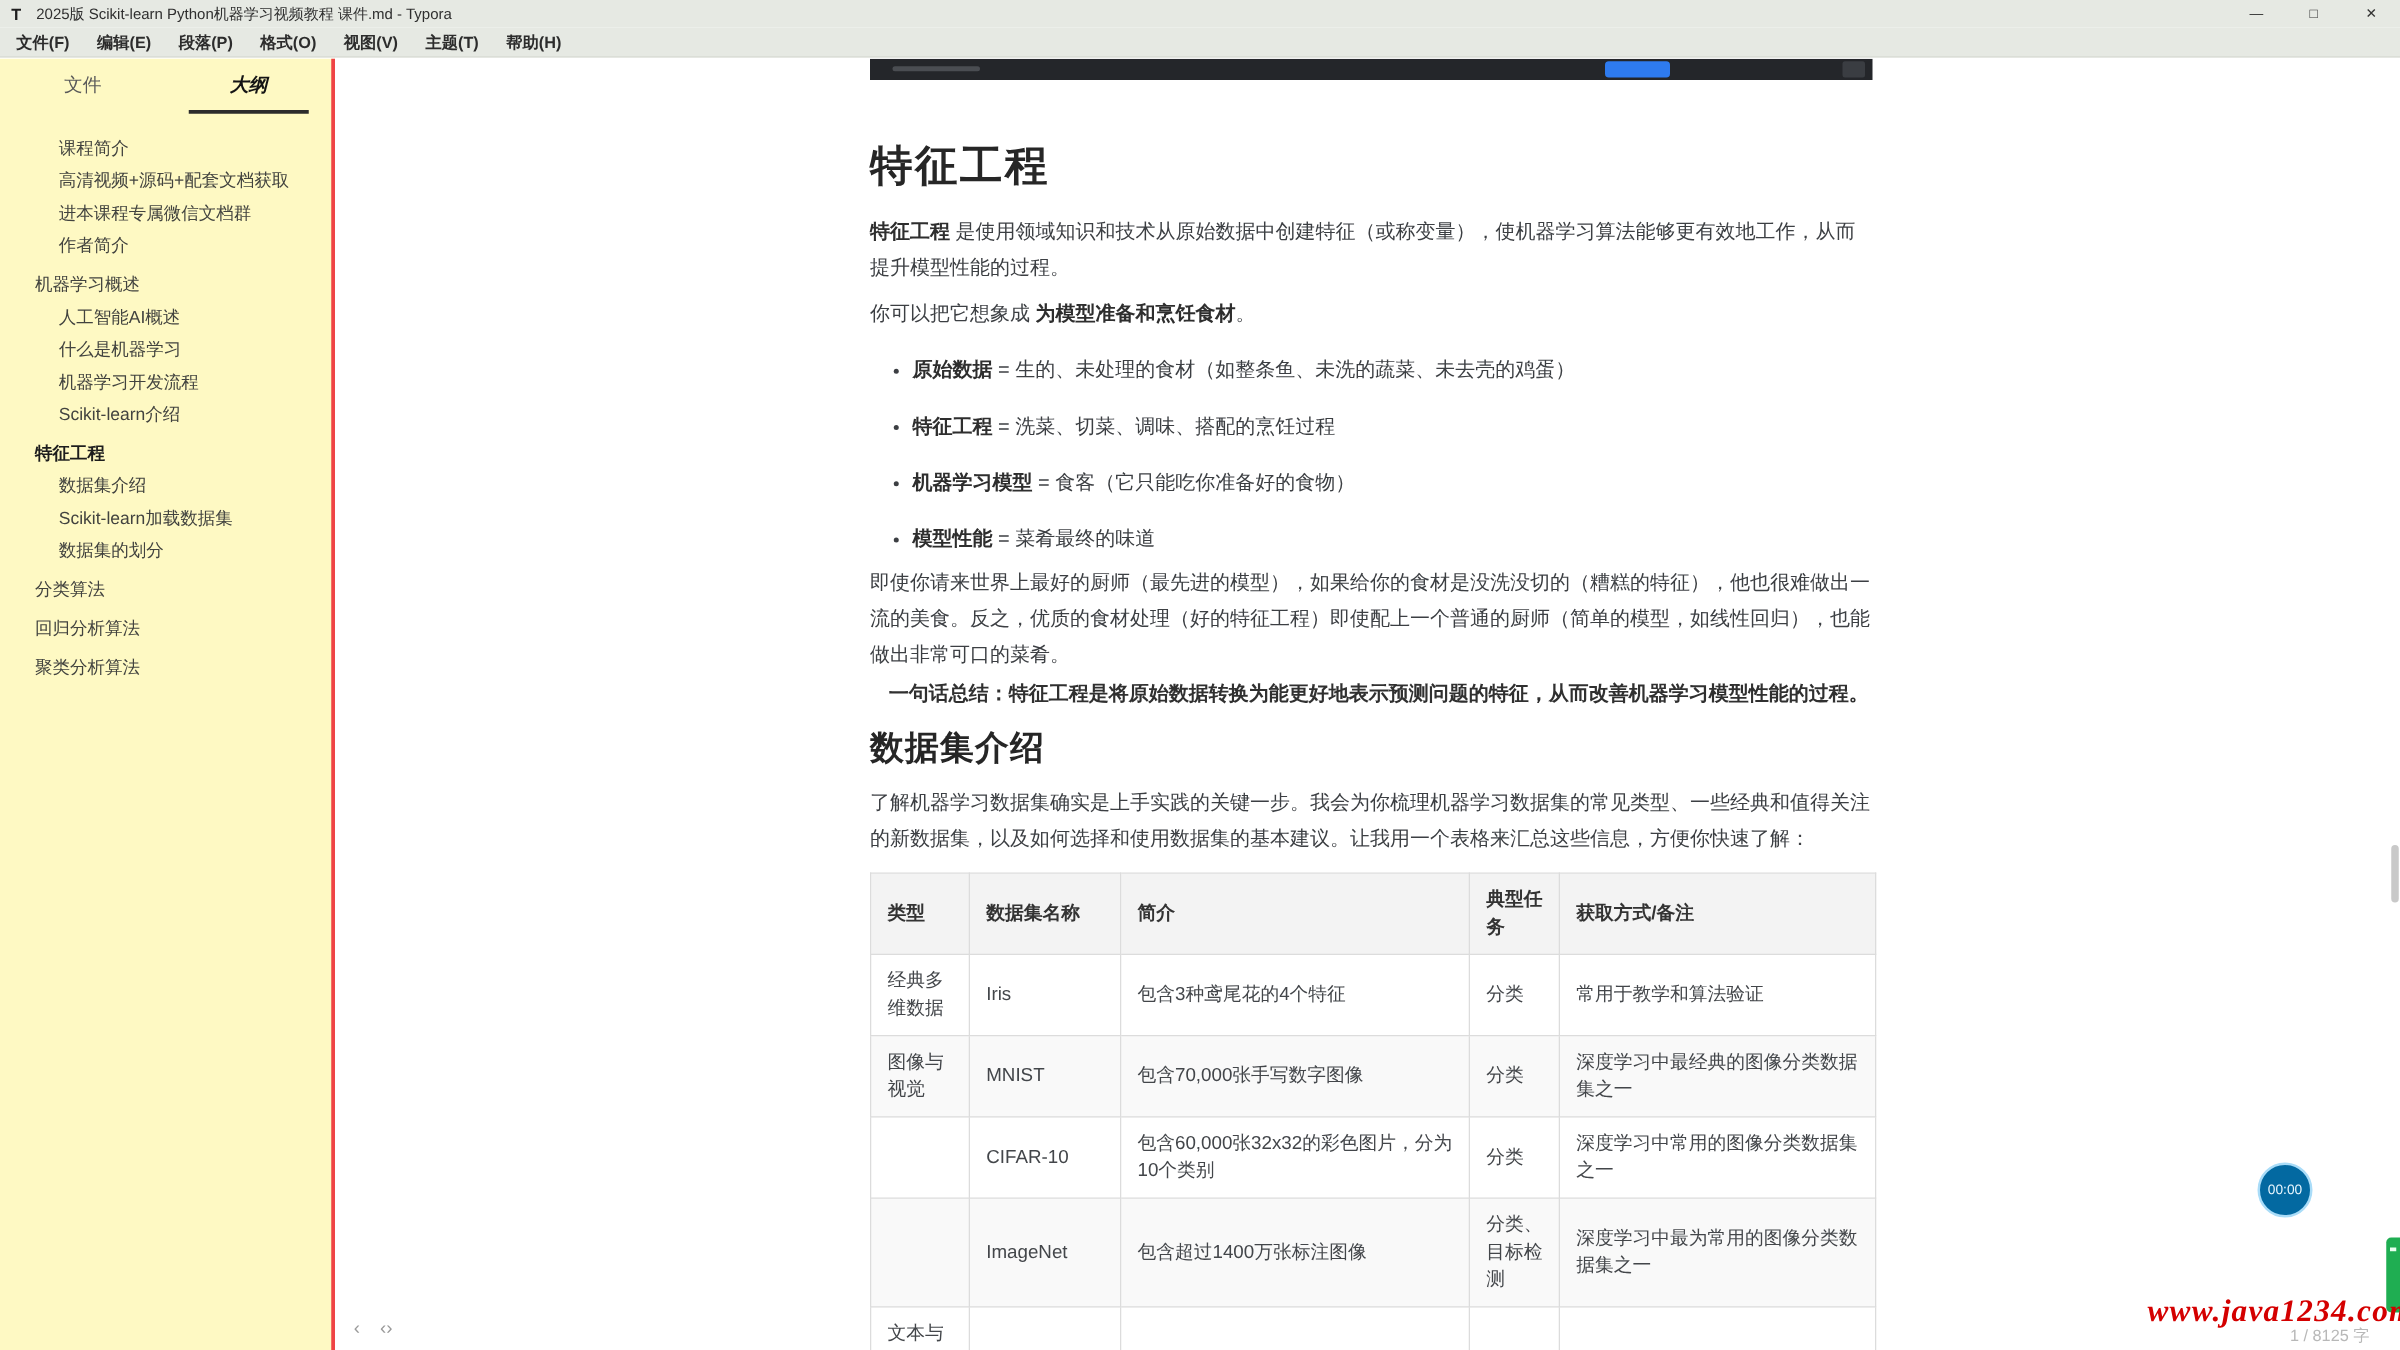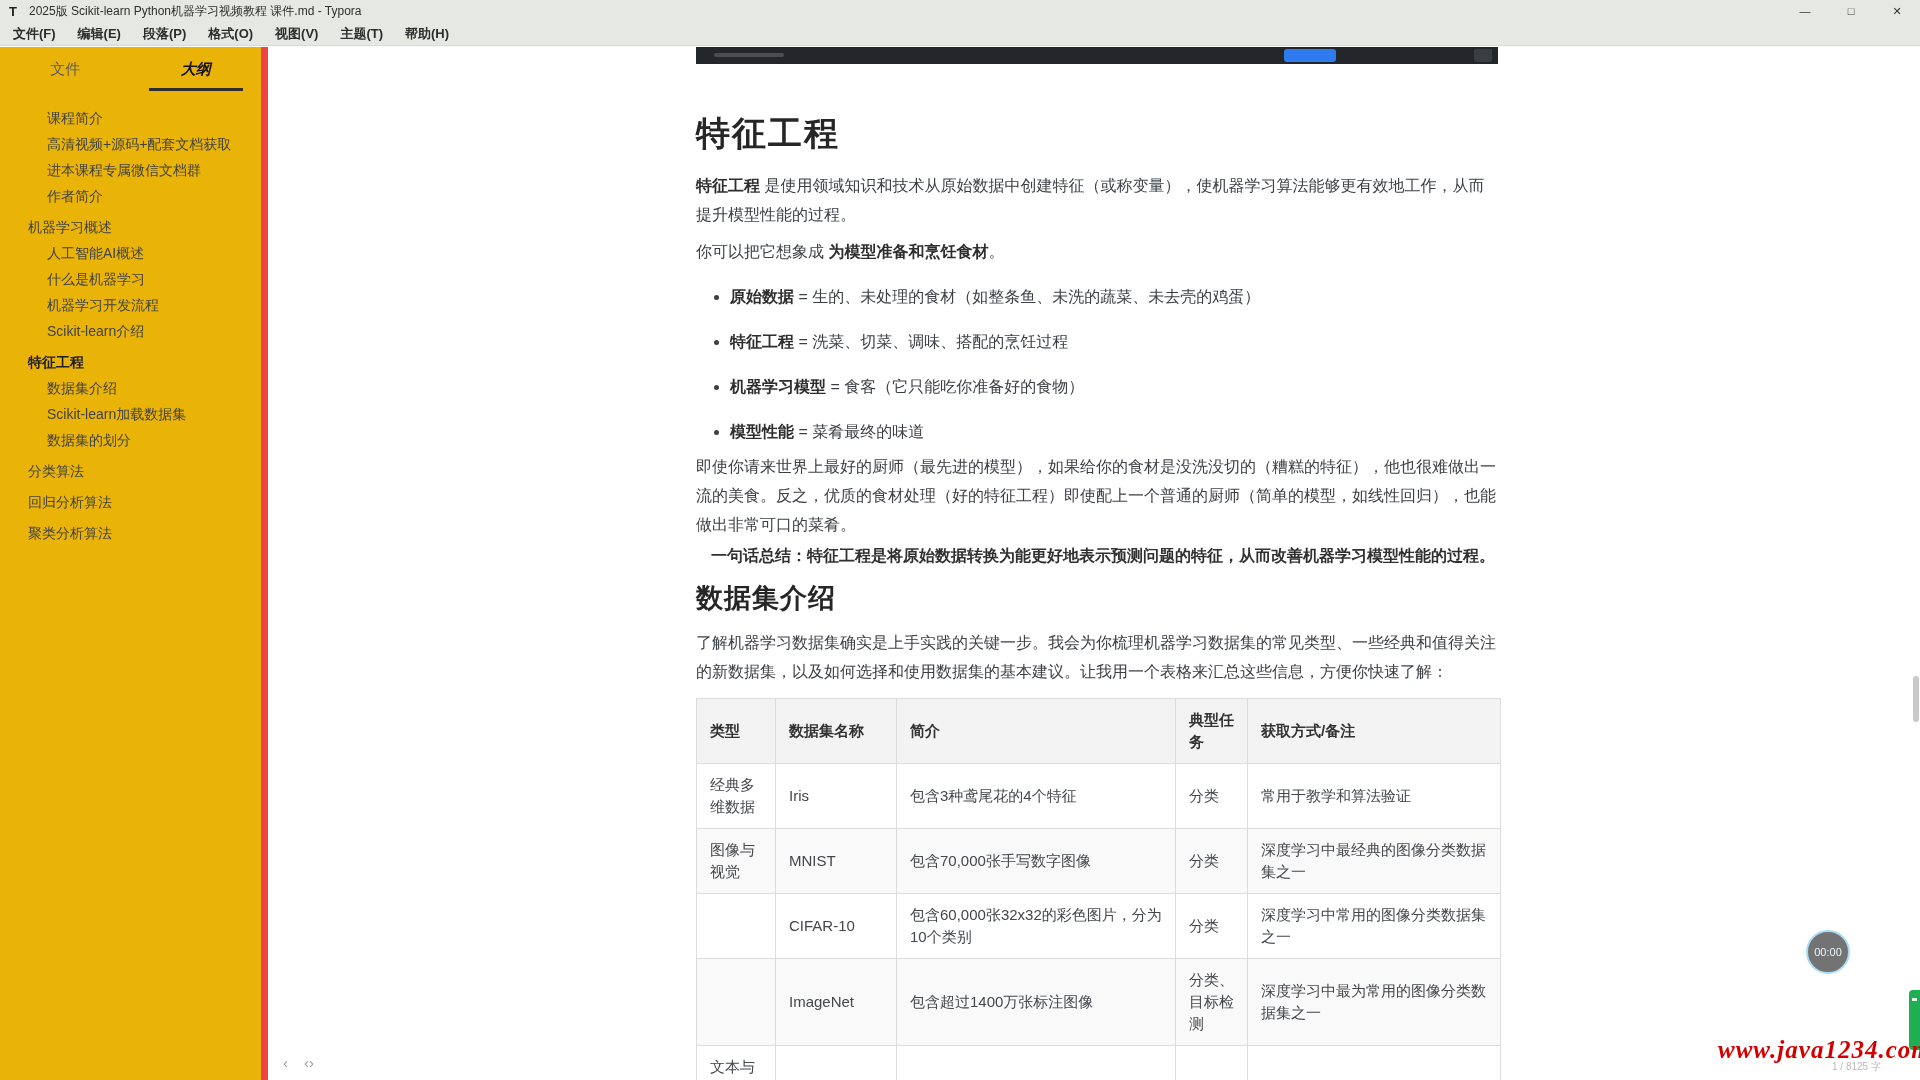--- a/index.html
+++ b/index.html
@@ -16,21 +16,21 @@
   .win-title { white-space:nowrap; }
   .win-controls { position:absolute; right:0; top:0; height:22px; display:flex; }
   .win-btn { width:46px; height:22px; text-align:center; line-height:22px; font-size:11px; color:#333; }
   
   .menubar { position:absolute; left:0; top:22px; width:1920px; height:24px;
     background:#e6e9e3; border-bottom:1px solid #d7dad3; display:flex; align-items:center;
     font-size:13px; color:#2c2c2c; padding-left:2px; }
   .menu-item { padding:0 11px;font-weight:bold; }
   
   .sidebar { position:absolute; left:0; top:47px; width:268px; height:1033px;
-    background:#eab308; border-right:7px solid #ef4444; }
+    background:#fef9c3; border-right:3px solid #ef4444; }
   .side-tabs { display:flex; height:44px; align-items:center; }
   .side-tab { flex:1; text-align:center; font-size:15px; color:#5a5a5a; position:relative; height:44px; line-height:44px; }
   .side-tab.active { color:#141414; font-weight:bold;font-style:italic; }
   .side-tab.active::after { content:""; position:absolute; left:18px; right:18px; bottom:0;
     height:3px; background:#2c2c2c; }
   .outline { padding-top:14px; font-size:14px; color:#42433f; }
   .o-item { height:26px; line-height:26px; padding-left:47px; white-space:nowrap; overflow:hidden; }
   .o-item.lvl1 { padding-left:28px; margin-top:5px; }
   .o-item.bold { font-weight:bold; color:#1d1d1d; }
   
@@ -55,23 +55,23 @@
   table.ds { border-collapse:collapse; table-layout:fixed; width:804px; margin-top:12px;
     font-size:15px; line-height:22px; color:#43464a; }
   .ds th, .ds td { border:1px solid #dcdcdc; padding:10px 13px; text-align:left;
     vertical-align:middle; font-weight:normal; word-break:break-all; }
   .ds th { font-weight:bold; color:#333; background:#f3f3f3; }
   .ds tbody tr:nth-child(even) { background:#f9f9f9; }
   
   .watermark { position:absolute; left:1718px; top:1036px;
     font-family:"Liberation Serif","DejaVu Serif",serif; font-weight:bold; font-style:italic;
     font-size:25px; color:#d40000; letter-spacing:1px; }
-  .wordcount { position:absolute; left:1832px; top:1060px; font-size:10px; color:#b8b8b8; }
+  .wordcount { position:absolute; left:1832px; top:1060px; font-size:13px; color:#b8b8b8; }
   .timer { position:absolute; left:1806px; top:930px; width:44px; height:44px; border-radius:50%;
-    background:#737373; border:2px solid #a9dcf8; color:#e8f7ff; font-size:11px;
+    background:#0369a1; border:2px solid #a9dcf8; color:#e8f7ff; font-size:11px;
     display:flex; align-items:center; justify-content:center; }
   .green-widget { position:absolute; right:0; top:990px; width:11px; height:60px;
     background:#1fae52; border-radius:4px 0 0 4px; }
   .green-widget::after { content:""; position:absolute; left:3px; top:8px; width:5px; height:3px; background:#eafff0; }
   .scroll-thumb { position:absolute; right:1px; top:676px; width:6px; height:46px;
     background:#c9c9c9; border-radius:3px; }
   .footer-icons { position:absolute; left:283px; top:1054px; display:flex; gap:16px;
     font-size:15px; color:#9a9a9a; }
 </style>
 </head>

